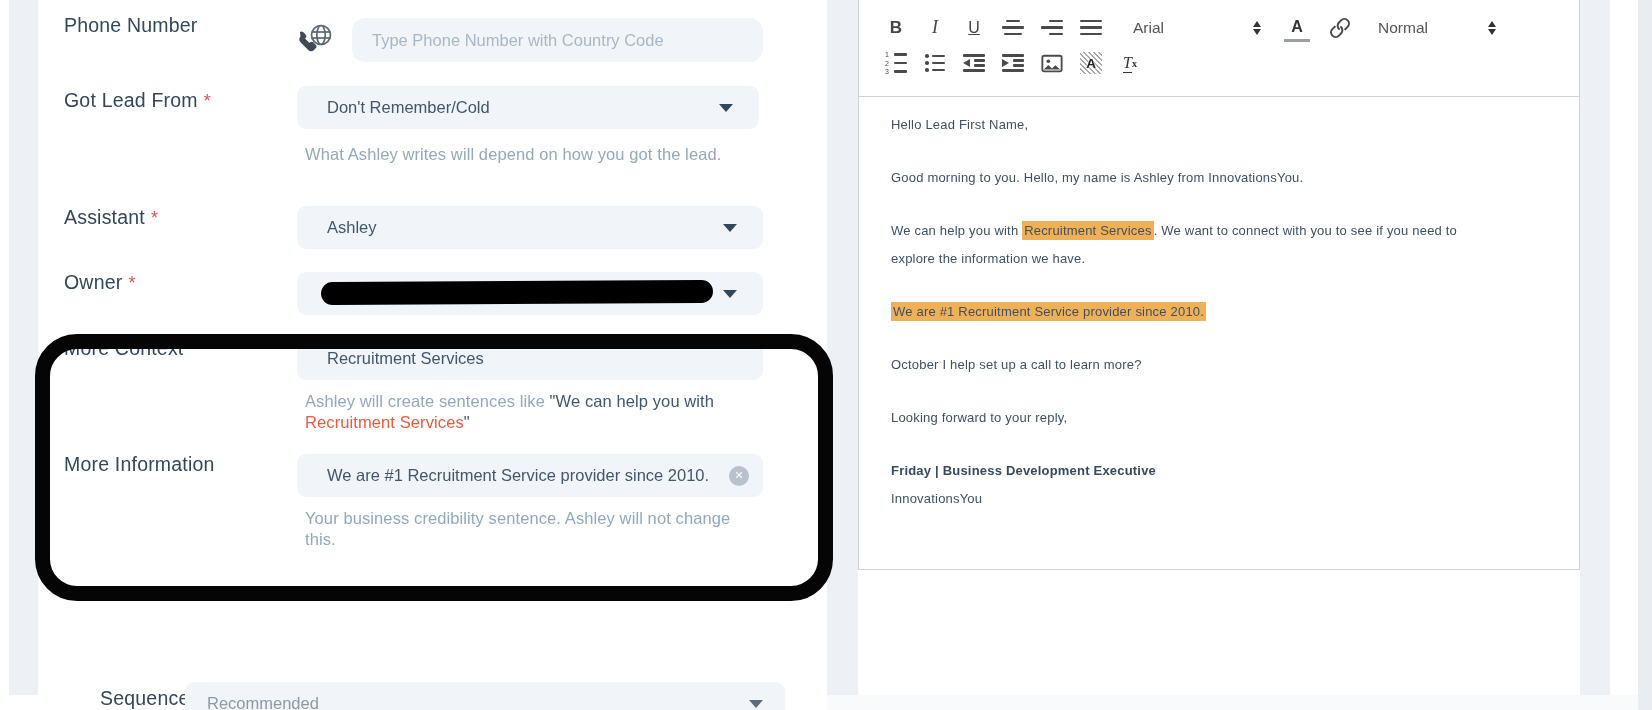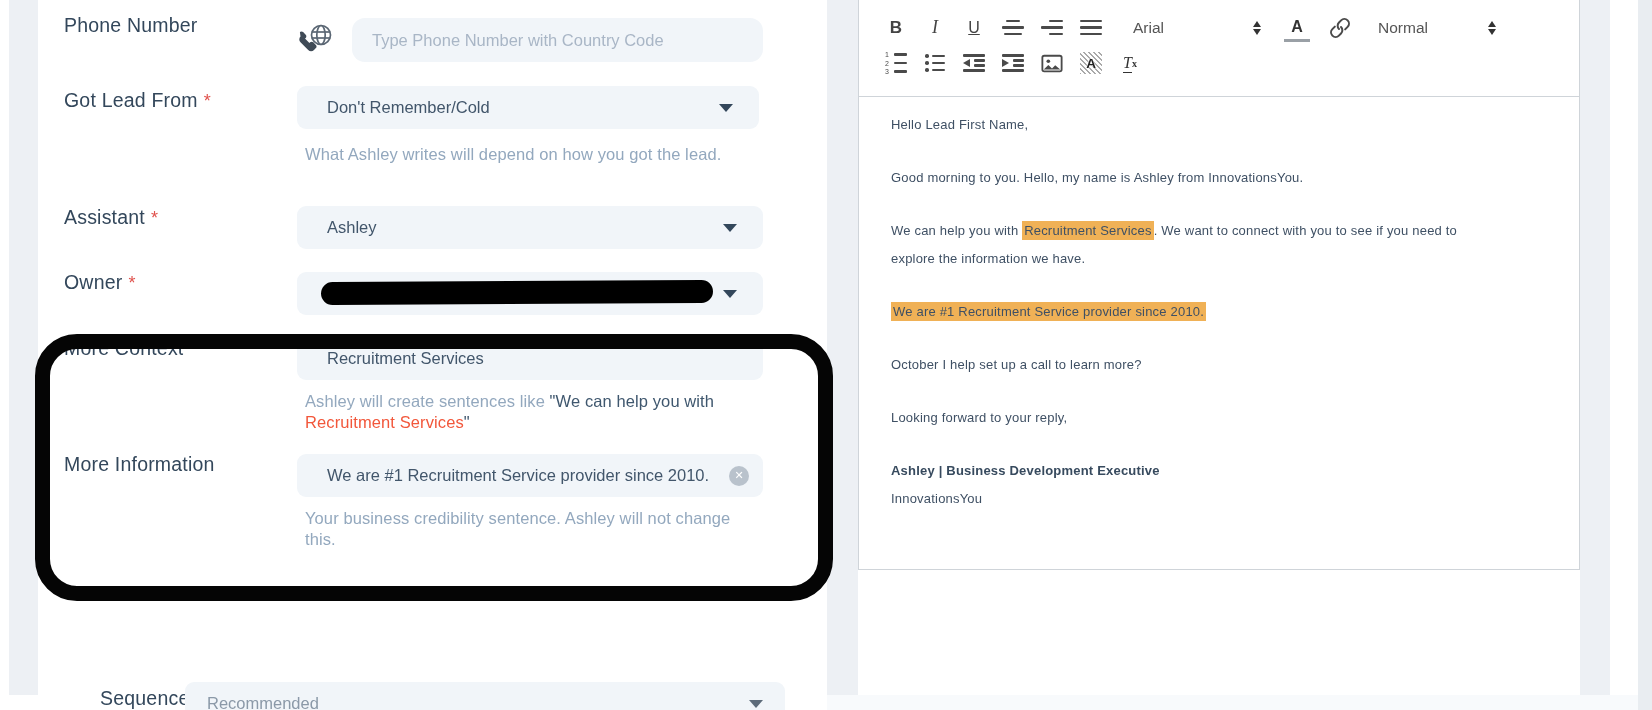--- a/index.html
+++ b/index.html
@@ -264,16 +264,16 @@
     </div>
   </div>
 
   <div class="abs ed-box mail" style="left:858px;top:97px;width:722px;height:473px;">
     <p>Hello Lead First Name,</p>
     <p>Good morning to you. Hello, my name is Ashley from InnovationsYou.</p>
     <p><span>We can help you with </span><span class="hl">Recruitment Services</span><span>. We want to connect with you to see if you need to explore the information we have.</span></p>
     <p><span class="hl">We are #1 Recruitment Service provider since 2010.</span></p>
     <p>October I help set up a call to learn more?</p>
     <p>Looking forward to your reply,</p>
-    <p class="sig"><b>Ashley | Business Development Executive</b><br><span>InnovationsYou</span></p>
+    <p class="sig"><b>Friday | Business Development Executive</b><br><span>InnovationsYou</span></p>
   </div>
 
 </div>
 
 </body></html>

